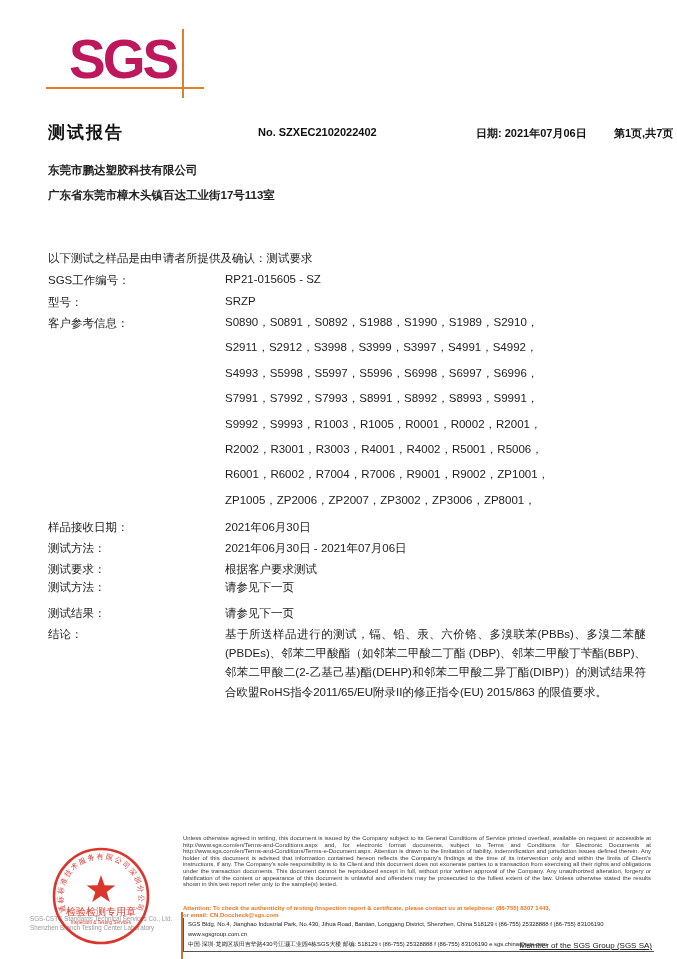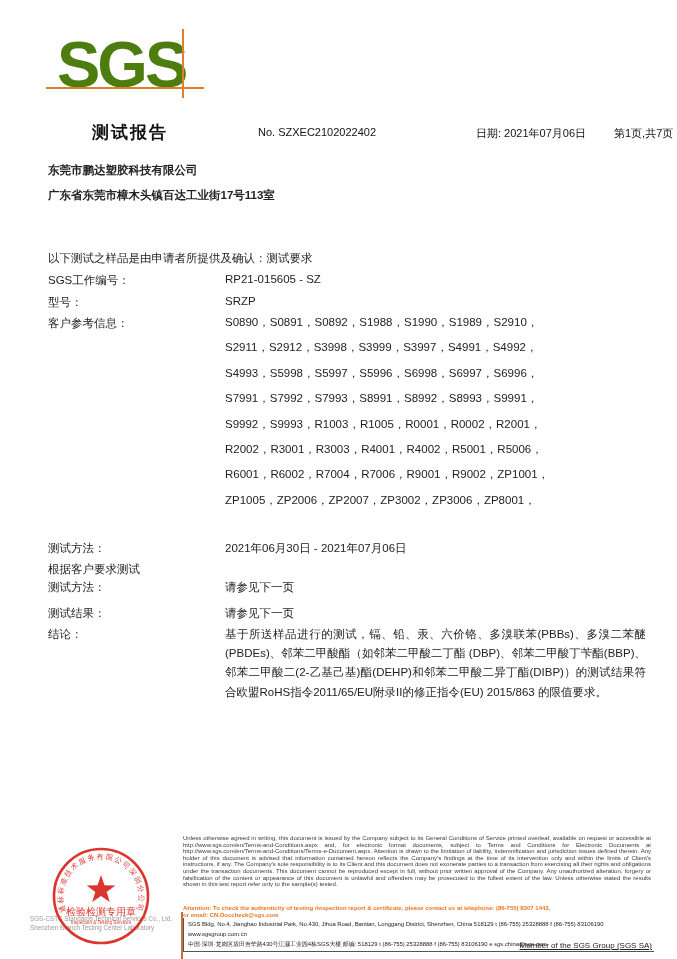--- a/index.html
+++ b/index.html
@@ -1,23 +1,23 @@
 <!DOCTYPE html>
 <html><head>
 <meta charset="utf-8">
 <style>
   html,body{margin:0;padding:0;background:#fff;}
   body{width:677px;height:959px;font-family:"Liberation Sans","DejaVu Sans",sans-serif;color:#1d1d1d;}
   .page{position:relative;width:677px;height:959px;background:#ffffff;overflow:hidden;}
   .abs{position:absolute;}
-  .logo-text{left:57px;top:32px;font-size:65px;font-weight:bold;color:#4d7c0f;letter-spacing:-3px;line-height:1;}
+  .logo-text{left:69px;top:32px;font-size:55px;font-weight:bold;color:#be185d;letter-spacing:-3px;line-height:1;}
   .h-line{left:46px;top:87px;width:158px;height:2px;background:#dd7f2b;}
   .v-line{left:182px;top:29px;width:2px;height:69px;background:#dd7f2b;}
-  .doc-title{left:48px;top:121px;font-size:17px;font-weight:bold;letter-spacing:2px;color:#111;margin-left:44px;}
-  .hdr{font-size:11px;font-weight:normal;color:#111;padding-left:46px;}
+  .doc-title{left:48px;top:121px;font-size:17px;font-weight:bold;letter-spacing:2px;color:#111;}
+  .hdr{font-size:11px;font-weight:bold;color:#111;padding-left:46px;}
   .no-pos{left:212px;top:126px;}
   .date-pos{left:430px;top:126px;}
   .page-pos{left:568px;top:126px;}
   .applicant{left:48px;top:158px;font-size:11.5px;font-weight:bold;color:#222;line-height:25px;}
   .intro{left:48px;top:251px;font-size:11.5px;color:#222;}
   .field{left:48px;width:604px;display:flex;font-size:11.5px;color:#222;}
   .field .lbl{width:177px;flex:none;}
   .field .val{flex:1;}
   .ref-lines{left:225px;top:310px;font-size:11.5px;color:#222;line-height:25.4px;}
   .concl-lbl{left:48px;top:627px;font-size:11.5px;color:#222;}
@@ -65,25 +65,30 @@
   <div class="abs ref-lines">
     <div>S0890，S0891，S0892，S1988，S1990，S1989，S2910，</div>
     <div>S2911，S2912，S3998，S3999，S3997，S4991，S4992，</div>
     <div>S4993，S5998，S5997，S5996，S6998，S6997，S6996，</div>
     <div>S7991，S7992，S7993，S8991，S8992，S8993，S9991，</div>
     <div>S9992，S9993，R1003，R1005，R0001，R0002，R2001，</div>
     <div>R2002，R3001，R3003，R4001，R4002，R5001，R5006，</div>
     <div>R6001，R6002，R7004，R7006，R9001，R9002，ZP1001，</div>
     <div>ZP1005，ZP2006，ZP2007，ZP3002，ZP3006，ZP8001，</div>
   </div>
+  <div class="abs field" style="top:520px">
+    <span class="lbl">样品接收日期：</span>
+    <span class="val">2021年06月30日</span>
+  </div>
   <div class="abs field" style="top:541px">
     <span class="lbl">测试方法：</span>
     <span class="val">2021年06月30日 - 2021年07月06日</span>
   </div>
   <div class="abs field" style="top:562px">
+    <span class="lbl">测试要求：</span>
     <span class="val">根据客户要求测试</span>
   </div>
   <div class="abs field" style="top:580px">
     <span class="lbl">测试方法：</span>
     <span class="val">请参见下一页</span>
   </div>
   <div class="abs field" style="top:606px">
     <span class="lbl">测试结果：</span>
     <span class="val">请参见下一页</span>
   </div>

